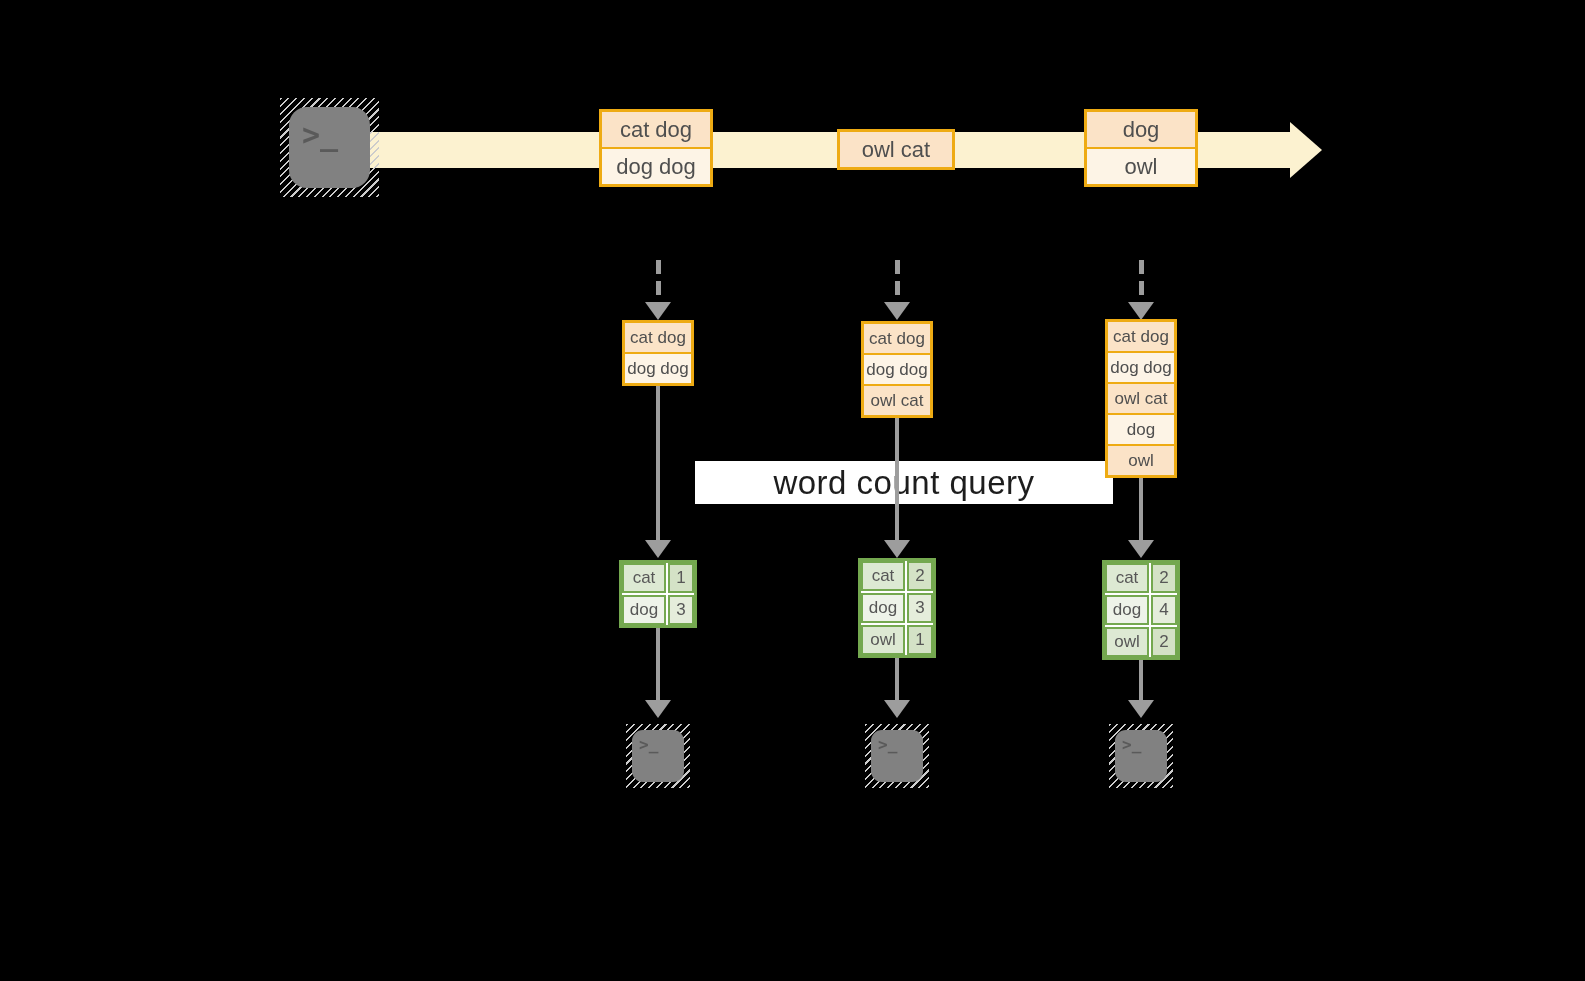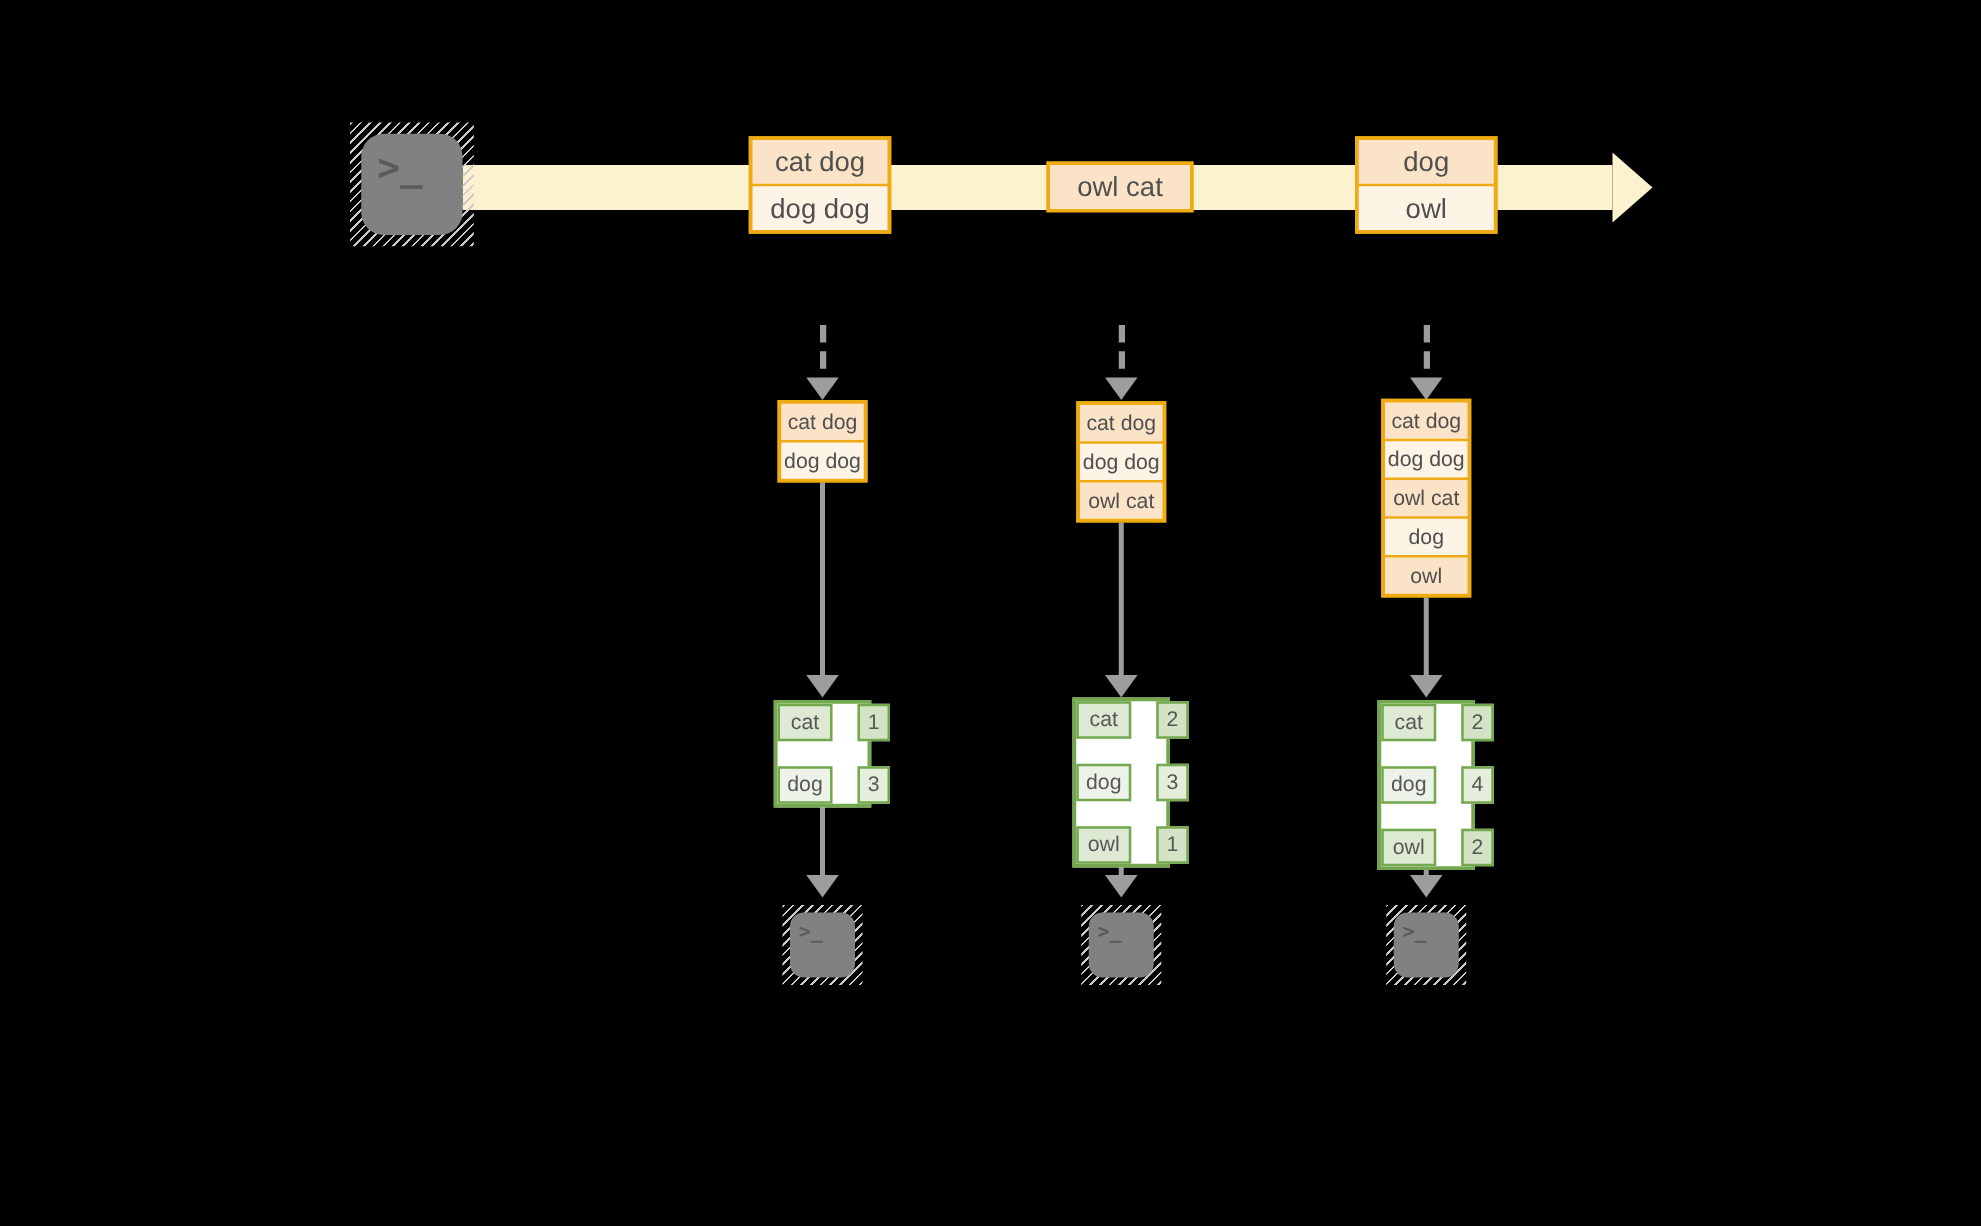--- a/index.html
+++ b/index.html
@@ -57,21 +57,21 @@
           border-right:13px solid transparent; border-top:18px solid var(--line_gray); z-index:2; }
 
   
   .banner { position:absolute; left:695px; top:461px; width:418px; height:43px;
           background:var(--banner_bg); z-index:1;
           display:flex; align-items:center; justify-content:center; }
   .banner span { font-size:33px; font-weight:300; color:var(--banner_text); letter-spacing:0.5px; }
 
   
   .gtable { position:absolute; width:78px; display:grid;
-          grid-template-columns:44px 26px; grid-auto-rows:30px; gap:20px;
+          grid-template-columns:44px 26px; grid-auto-rows:30px; gap:2px;
           background:#fff; border:3px solid var(--green); z-index:3; }
   .gcell { border:2px solid var(--green); display:flex; align-items:center;
           justify-content:center; font-size:17px; color:var(--table_text); }
   .w-dark { background:var(--gcell_dark_word); }
   .n-dark { background:var(--gcell_dark_num); }
   .w-light { background:var(--gcell_light_word); }
   .n-light { background:var(--gcell_light_num); }
 </style>
 </head>
 <body>
@@ -125,20 +125,23 @@
     <div class="arow fill-dark">owl cat</div>
   </div>
   <div class="abuf" style="left:1105px; top:319px;">
     <div class="arow fill-dark">cat dog</div>
     <div class="arow fill-light">dog dog</div>
     <div class="arow fill-dark">owl cat</div>
     <div class="arow fill-light">dog</div>
     <div class="arow fill-dark">owl</div>
   </div>
 
+  <div class="banner">
+    <span>word count query</span>
+  </div>
 
   <div class="vline" style="left:656px; top:386px; height:154px;"></div>
   <div class="vhead" style="left:645px; top:540px;"></div>
   <div class="vline" style="left:895px; top:418px; height:122px;"></div>
   <div class="vhead" style="left:884px; top:540px;"></div>
   <div class="vline" style="left:1139px; top:478px; height:62px;"></div>
   <div class="vhead" style="left:1128px; top:540px;"></div>
 
   <div class="gtable" style="left:619px; top:560px;">
     <div class="gcell w-dark">cat</div>

